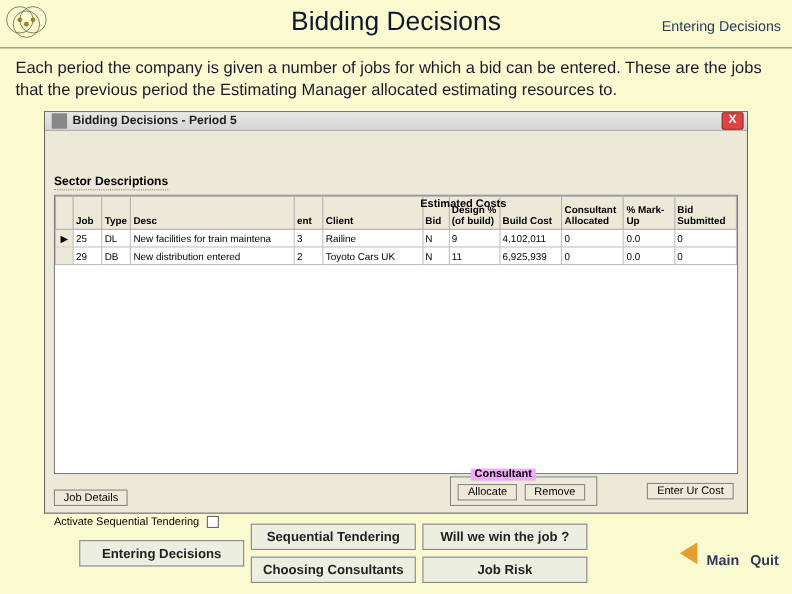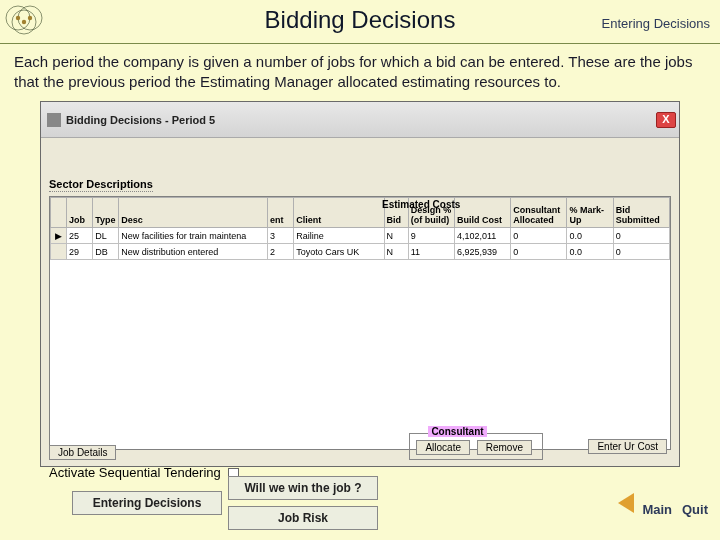--- a/index.html
+++ b/index.html
@@ -38,21 +38,21 @@
   }
   .window {
     margin: 4px 40px 0 40px;
     background: #ece9d8;
     border: 1px solid #6a6a6a;
     height: 366px;
     position: relative;
     font-family: Tahoma, Arial, sans-serif;
   }
   .titlebar {
-    height: 36px;
+    height: 17px;
     background: linear-gradient(#e8e8e8,#d4d4d4);
     border-bottom: 1px solid #aaa;
     display: flex; align-items: center;
     padding: 0 3px 0 6px;
     font-size: 11px;
   }
   .titlebar .appicon {
     width: 14px; height: 14px; margin-right: 5px;
     background: #888;
   }
@@ -133,21 +133,21 @@
   .consult-group .cg-title {
     position: absolute; top: -8px; left: 8px;
     background: #f0abfc; padding: 0 3px;
     font-size: 10px; font-weight: bold; margin-left: 10px;
   }
   .enter-cost {
     position: absolute; right: 0; bottom: 6px;
   }
   .seqline {
     position: absolute; left: 0; bottom: -20px;
-    font-size: 13px;
+    font-size: 10px;
   }
   .chk {
     display: inline-block; width: 11px; height: 11px;
     border: 1px solid #666; background: #fff;
     vertical-align: middle; margin-left: 4px;
   }
   .navrow {
     position: absolute;
     left: 0; right: 0; bottom: 10px;
     display: flex;
@@ -290,20 +290,24 @@
       <span>Activate Sequential Tendering</span>
       <span class="chk"></span>
     </div>
   </div>
 </div>
 
 <div class="navrow">
   <div style="width:54px"></div>
   <div class="navbtn tall">Entering Decisions</div>
   <div class="stack">
+    <div class="navbtn">Sequential Tendering</div>
+    <div class="navbtn">Choosing Consultants</div>
+  </div>
+  <div class="stack">
     <div class="navbtn">Will we win the job ?</div>
     <div class="navbtn">Job Risk</div>
   </div>
   <div class="spacer"></div>
   <div class="arrow-left"></div>
   <div class="mainquit">
     <span>Main</span>
     <span>Quit</span>
   </div>
 </div>

